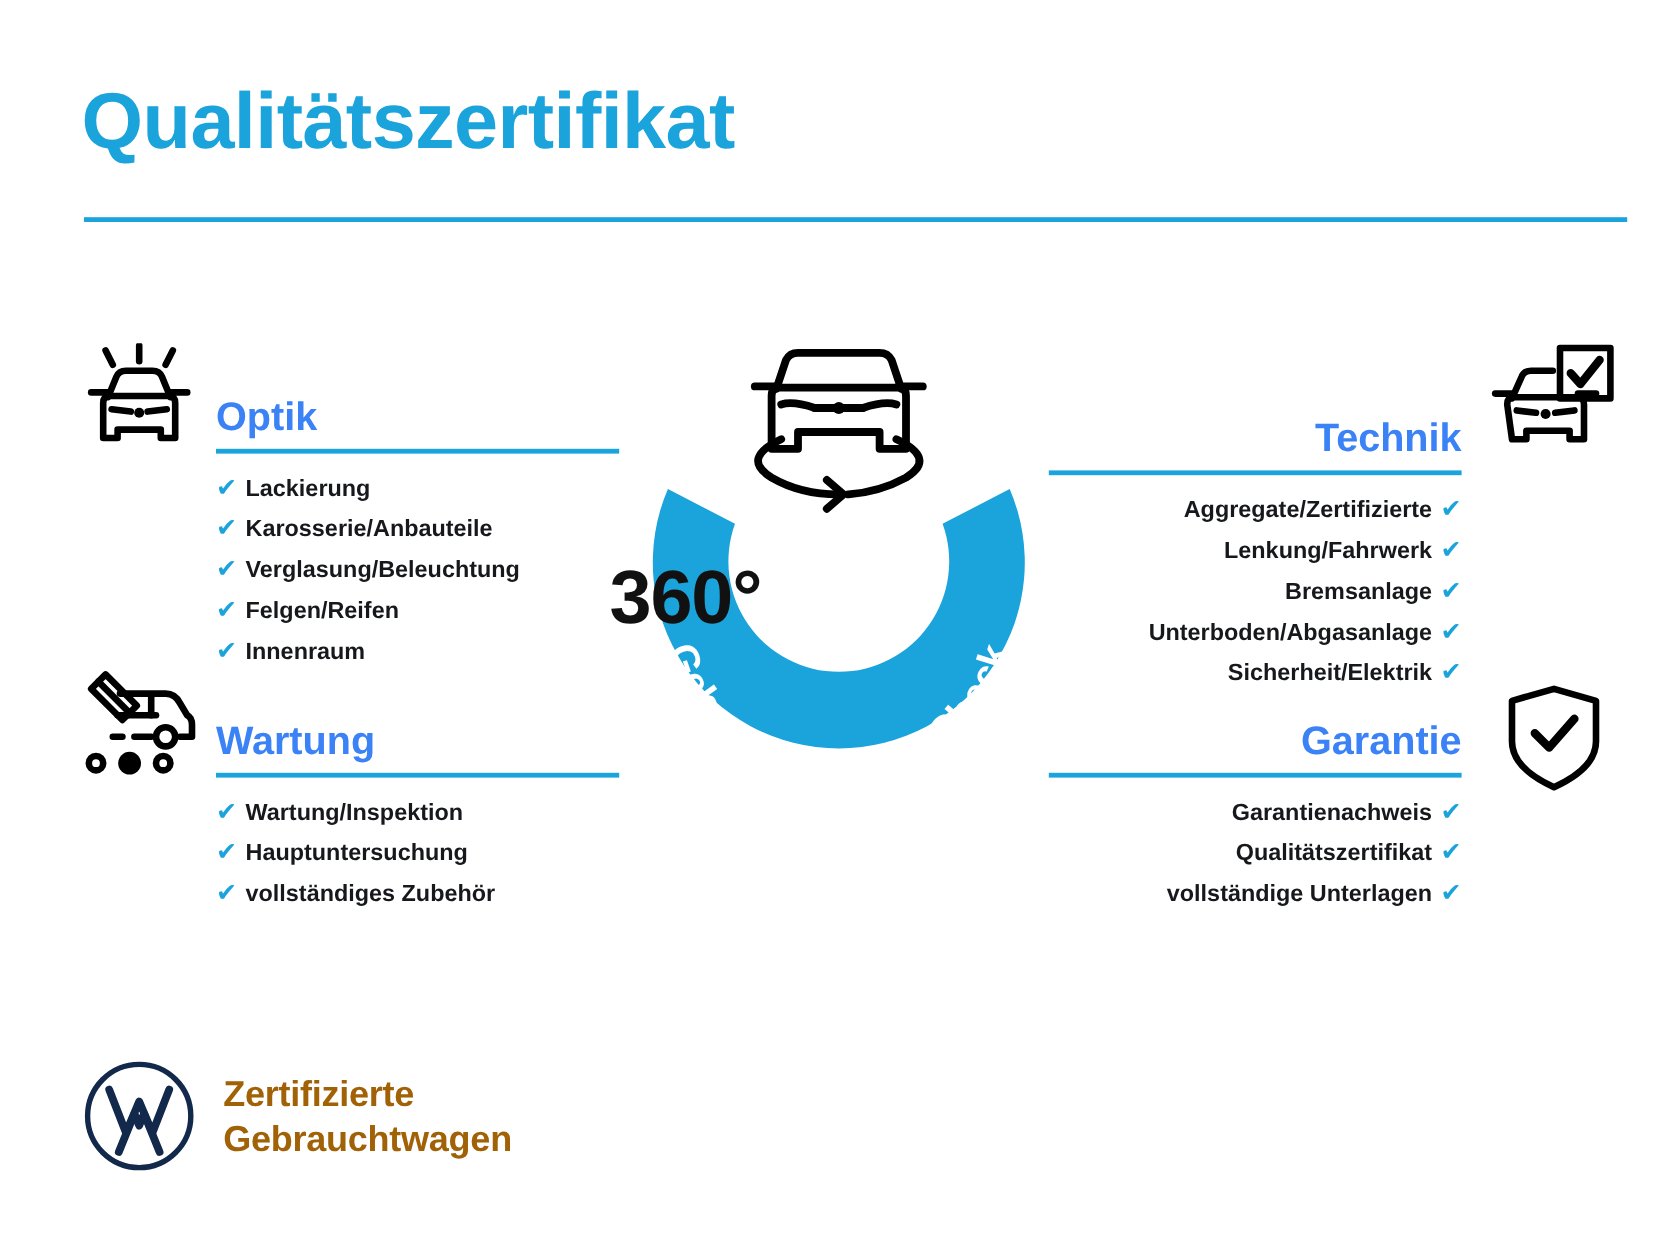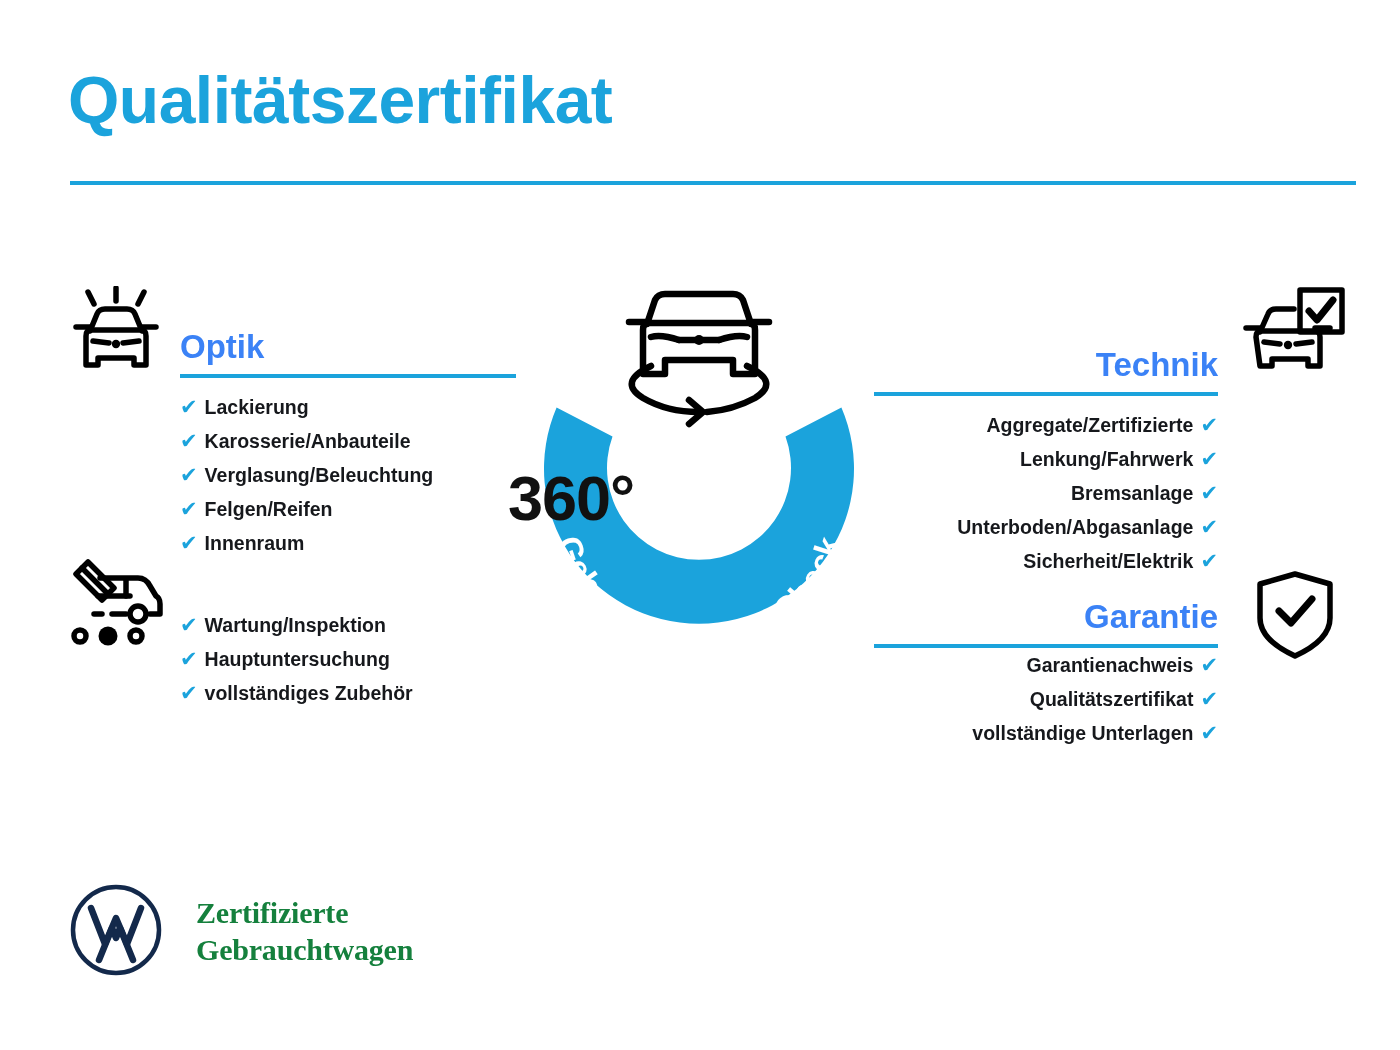--- a/index.html
+++ b/index.html
@@ -94,21 +94,21 @@
   .right .chk { margin-left: 7px; }
 
   
   #sec-optik   { left: 180px;  top: 326px; width: 336px; }
   #sec-optik .sec-list   { margin-top: 12px; }
   #sec-wartung { left: 180px;  top: 596px; width: 336px; }
   #sec-wartung .sec-list { margin-top: 12px; }
   #sec-technik { left: 874px;  top: 344px; width: 344px; }
   #sec-technik .sec-list { margin-top: 12px; }
   #sec-garantie{ left: 874px;  top: 596px; width: 344px; }
-  #sec-garantie .sec-list{ }
+  #sec-garantie .sec-list{ margin-top: 12px; }
 
   
   .sec-icon { position: absolute; }
   #icon-optik    { left: 64px;  top: 286px;  width: 104px; height: 96px; }
   #icon-wartung  { left: 64px;  top: 558px;  width: 104px; height: 96px; }
   #icon-technik  { left: 1242px;top: 286px;  width: 104px; height: 96px; }
   #icon-garantie { left: 1252px;top: 568px;  width: 86px;  height: 96px; }
 
   
   #badge {
@@ -134,29 +134,28 @@
   #footer-logo {
     position: absolute;
     left: 68px;
     top: 882px;
     width: 360px;
     height: 100px;
   }
   #vw-mark { position: absolute; left: 0; top: 0; width: 96px; height: 96px; }
   #footer-wordmark {
     position: absolute;
-    left: 128px;
+    left: 118px;
     top: 12px;
     font-size: 30px;
     font-weight: 700;
-    color: #15803d;
+    color: #a16207;
     line-height: 37px;
     letter-spacing: -0.2px;
     white-space: nowrap;
-    font-family: Liberation Serif, serif;
   }
 </style>
 </head>
 <body>
 
 <div id="page">
 
   <div id="page-title">Qualitätszertifikat</div>
   <div id="title-rule"></div>
 
@@ -210,20 +209,24 @@
         <path d="M62 22 L62 38"></path>
         <circle cx="74" cy="56" r="8"></circle>
       </g>
       <circle cx="16" cy="78" r="6" fill="none" stroke="#000" stroke-width="5.5"></circle>
       <circle cx="44" cy="78" r="9.5" fill="#000"></circle>
       <circle cx="72" cy="78" r="6" fill="none" stroke="#000" stroke-width="5.5"></circle>
     </svg>
   </div>
 
   <div class="section left" id="sec-wartung">
+    <div class="sec-head">
+      <div class="sec-title">Wartung</div>
+      <div class="sec-rule"></div>
+    </div>
     <ul class="sec-list">
       <li><span class="chk">✔</span><span>Wartung/Inspektion</span></li>
       <li><span class="chk">✔</span><span>Hauptuntersuchung</span></li>
       <li><span class="chk">✔</span><span>vollständiges Zubehör</span></li>
     </ul>
   </div>
 
   <div class="sec-icon" id="icon-technik">
     <svg viewBox="0 0 104 96" width="104" height="96" aria-hidden="true">
       <g fill="none" stroke="#000" stroke-width="5.5" stroke-linecap="round" stroke-linejoin="round">

